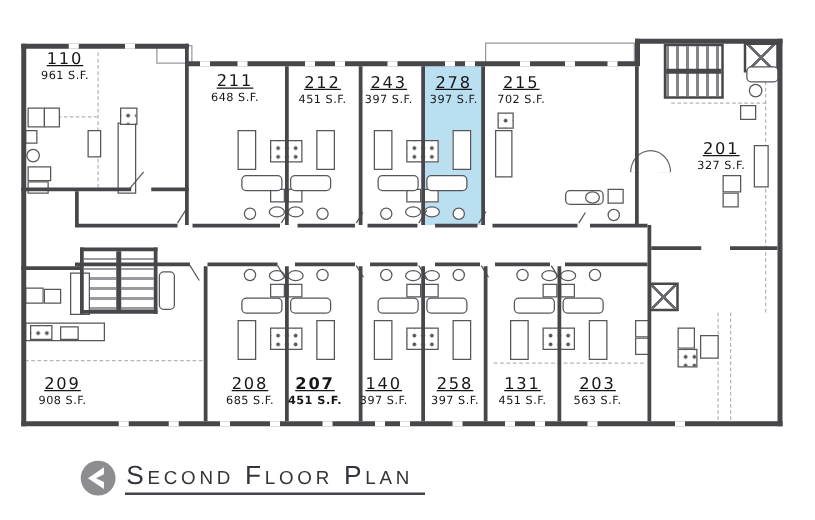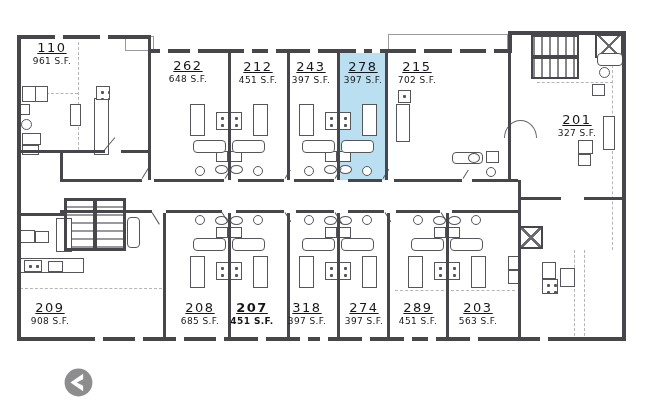--- a/index.html
+++ b/index.html
@@ -256,21 +256,21 @@
   <div class="ntc" style="left:404px;top:337px;width:8px;height:4px;"></div>
   <div class="ntc" style="left:428px;top:337px;width:8px;height:4px;"></div>
   <div class="ntc" style="left:470px;top:337px;width:8px;height:4px;"></div>
   <div class="ntc" style="left:540px;top:337px;width:8px;height:4px;"></div>
 
   <div class="lbl" style="left:52px;top:40px;">
     <div class="num">110</div>
     <div class="ar">961 S.F.</div>
   </div>
   <div class="lbl" style="left:188px;top:58px;">
-    <div class="num">262</div>
+    <div class="num">211</div>
     <div class="ar">648 S.F.</div>
   </div>
   <div class="lbl" style="left:258px;top:59px;">
     <div class="num">212</div>
     <div class="ar">451 S.F.</div>
   </div>
   <div class="lbl" style="left:311px;top:59px;">
     <div class="num">243</div>
     <div class="ar">397 S.F.</div>
   </div>
@@ -292,36 +292,37 @@
   </div>
   <div class="lbl" style="left:200px;top:300px;">
     <div class="num">208</div>
     <div class="ar">685 S.F.</div>
   </div>
   <div class="lbl" style="left:252px;top:300px;font-weight:bold;">
     <div class="num">207</div>
     <div class="ar">451 S.F.</div>
   </div>
   <div class="lbl" style="left:307px;top:300px;">
-    <div class="num">318</div>
+    <div class="num">140</div>
     <div class="ar">397 S.F.</div>
   </div>
   <div class="lbl" style="left:364px;top:300px;">
-    <div class="num">274</div>
+    <div class="num">258</div>
     <div class="ar">397 S.F.</div>
   </div>
   <div class="lbl" style="left:418px;top:300px;">
-    <div class="num">289</div>
+    <div class="num">131</div>
     <div class="ar">451 S.F.</div>
   </div>
   <div class="lbl" style="left:478px;top:300px;">
     <div class="num">203</div>
     <div class="ar">563 S.F.</div>
   </div>
 
   <div id="titlebar">
     <svg id="title-logo" viewBox="0 0 100 100" aria-hidden="true">
       <circle cx="50" cy="50" r="48" fill="#8d8d90"></circle>
       <path d="M66 20 L22 50 L66 80 L66 61 L44 50 L66 39 Z" fill="#ffffff"></path>
     </svg>
+    <span id="title-text">Second Floor Plan</span>
   </div>
 
 </div>
 
 </body></html>

